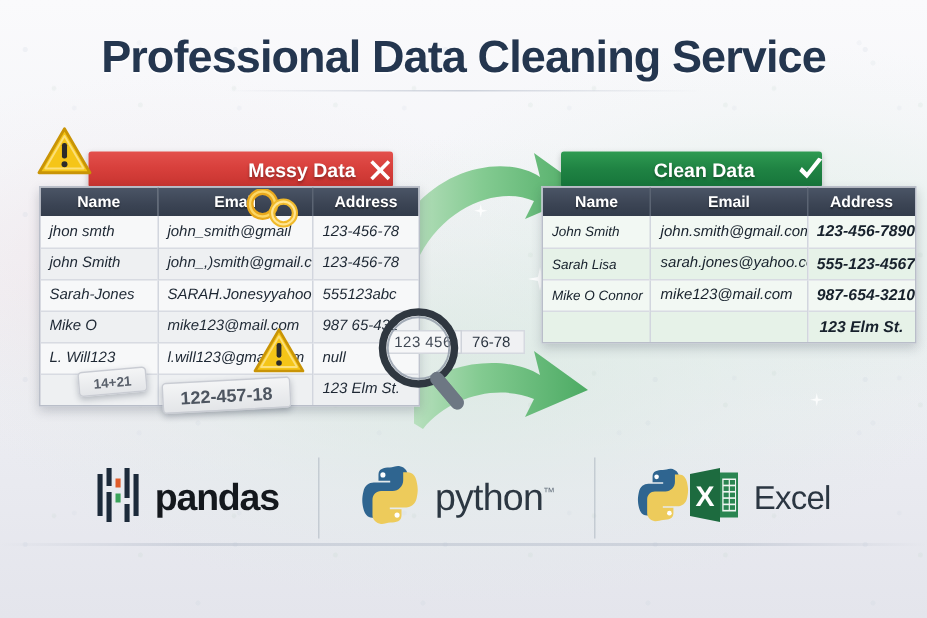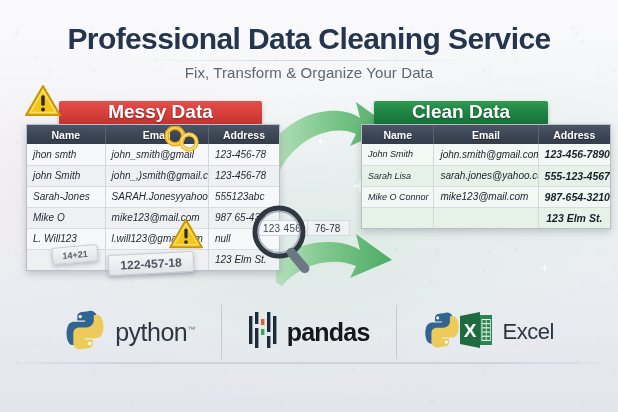--- a/index.html
+++ b/index.html
@@ -46,24 +46,23 @@
     font-size: 15px; color: #5c6673; letter-spacing: .1px;
   }
   .hrule {
     position:absolute; left:150px; top:60px; width:318px; height:1px;
     background: linear-gradient(90deg, rgba(190,196,208,0) 0%, rgba(190,196,208,.75) 50%, rgba(190,196,208,0) 100%);
   }
 
   
   .banner {
     position: absolute; height: 24px; border-radius: 2px;
-    display: flex; align-items: center; justify-content: space-between; gap: 8px;
-    color: #fff; font-size: 19px; font-weight: bold;
+    display: flex; align-items: center; justify-content: flex-end; gap: 8px;
+    color: #fff; font-size: 13px; font-weight: bold;
     box-shadow: 0 2px 4px rgba(0,0,0,.22);
-    flex-direction: column;
   }
   .banner .btxt{ text-shadow: 0 1px 2px rgba(0,0,0,.35); }
   #banner-messy {
     left: 59px; top: 101px; width: 203px;
     background: linear-gradient(180deg,#e3504c 0%, #d8403c 45%, #c6332f 100%);
   }
   #banner-clean {
     left: 374px; top: 101px; width: 174px;
     background: linear-gradient(180deg,#2f9b52 0%, #1f8343 48%, #16743a 100%);
     gap: 28px;
@@ -177,21 +176,20 @@
   }
   .sparkle { position:absolute; pointer-events:none; }
 </style>
 </head>
 <body>
 
 <div id="stage">
 
   <div class="hrule"></div>
   <div class="title">Professional Data Cleaning Service</div>
-  <div class="subtitle">Fix, Transform &amp; Organize Your Data</div>
 
   <div id="arrows">
     <svg width="118" height="190" viewBox="0 0 118 190">
       <defs>
         <linearGradient id="gA" x1="0" y1="0" x2="1" y2="0">
           <stop offset="0%" stop-color="#bfe2c3"></stop>
           <stop offset="45%" stop-color="#7fc98d"></stop>
           <stop offset="100%" stop-color="#46a85e"></stop>
         </linearGradient>
         <linearGradient id="gB" x1="1" y1="0" x2="0" y2="0">
@@ -363,44 +361,44 @@
           </tr>
         </tbody>
     </table>
   </div>
 
   <div class="shelf"></div>
   <div id="footer">
 
     <div class="logo-cell">
       <span>
-        <svg width="42" height="42" viewBox="0 0 64 64">
-          <path d="M31.8 4c-6.3 0-11.5 1.3-11.5 7.4v6.2h11.9v1.8H15.6c-5 0-9.3 3.2-10.6 9-1.5 6.6-1.6 10.7 0 17.6 1.2 5.2 4 9 9 9h4.6v-8.3c0-5.7 4.9-10.7 10.7-10.7h11.8c4.8 0 8.7-4 8.7-8.8V11.4C49.8 6.8 45.9 3.3 41.2 2.6 38.1 2.2 34.9 4 31.8 4z" fill="#2f6590"></path>
-          <circle cx="24.8" cy="11.6" r="2.6" fill="#ffffff"></circle>
-          <path d="M32.2 60c6.3 0 11.5-1.3 11.5-7.4v-6.2H31.8v-1.8h16.6c5 0 9.3-3.2 10.6-9 1.5-6.6 1.6-10.7 0-17.6-1.2-5.2-4-9-9-9h-4.6v8.3c0 5.7-4.9 10.7-10.7 10.7H22.9c-4.8 0-8.7 4-8.7 8.8v15.8c0 4.6 3.9 8.1 8.6 8.8 3.1.4 6.3-1.4 9.4-1.4z" fill="#edcb5b"></path>
-          <circle cx="39.2" cy="52.4" r="2.6" fill="#ffffff"></circle>
-        </svg>
-      </span>
-      <span class="logo-word" id="python-word"><span>python</span><span class="sup">™</span></span>
-    </div>
-
-    <div class="logo-cell">
-      <span>
         <svg width="30" height="40" viewBox="0 0 30 40">
           <rect x="1" y="6" width="3.4" height="28" fill="#1c2a3a"></rect>
           <rect x="7" y="2" width="3.4" height="12" fill="#1c2a3a"></rect>
           <rect x="7" y="18" width="3.4" height="20" fill="#1c2a3a"></rect>
           <rect x="13" y="9" width="3.4" height="6" fill="#e05c2a"></rect>
           <rect x="13" y="19" width="3.4" height="6" fill="#3aa35a"></rect>
           <rect x="19" y="2" width="3.4" height="20" fill="#1c2a3a"></rect>
           <rect x="19" y="26" width="3.4" height="12" fill="#1c2a3a"></rect>
           <rect x="25" y="6" width="3.4" height="28" fill="#1c2a3a"></rect>
         </svg>
       </span>
       <span class="logo-word" id="pandas-word">pandas</span>
+    </div>
+
+    <div class="logo-cell">
+      <span>
+        <svg width="42" height="42" viewBox="0 0 64 64">
+          <path d="M31.8 4c-6.3 0-11.5 1.3-11.5 7.4v6.2h11.9v1.8H15.6c-5 0-9.3 3.2-10.6 9-1.5 6.6-1.6 10.7 0 17.6 1.2 5.2 4 9 9 9h4.6v-8.3c0-5.7 4.9-10.7 10.7-10.7h11.8c4.8 0 8.7-4 8.7-8.8V11.4C49.8 6.8 45.9 3.3 41.2 2.6 38.1 2.2 34.9 4 31.8 4z" fill="#2f6590"></path>
+          <circle cx="24.8" cy="11.6" r="2.6" fill="#ffffff"></circle>
+          <path d="M32.2 60c6.3 0 11.5-1.3 11.5-7.4v-6.2H31.8v-1.8h16.6c5 0 9.3-3.2 10.6-9 1.5-6.6 1.6-10.7 0-17.6-1.2-5.2-4-9-9-9h-4.6v8.3c0 5.7-4.9 10.7-10.7 10.7H22.9c-4.8 0-8.7 4-8.7 8.8v15.8c0 4.6 3.9 8.1 8.6 8.8 3.1.4 6.3-1.4 9.4-1.4z" fill="#edcb5b"></path>
+          <circle cx="39.2" cy="52.4" r="2.6" fill="#ffffff"></circle>
+        </svg>
+      </span>
+      <span class="logo-word" id="python-word"><span>python</span><span class="sup">™</span></span>
     </div>
 
     <div class="logo-cell">
       <span>
         <svg width="38" height="38" viewBox="0 0 64 64">
           <path d="M31.8 4c-6.3 0-11.5 1.3-11.5 7.4v6.2h11.9v1.8H15.6c-5 0-9.3 3.2-10.6 9-1.5 6.6-1.6 10.7 0 17.6 1.2 5.2 4 9 9 9h4.6v-8.3c0-5.7 4.9-10.7 10.7-10.7h11.8c4.8 0 8.7-4 8.7-8.8V11.4C49.8 6.8 45.9 3.3 41.2 2.6 38.1 2.2 34.9 4 31.8 4z" fill="#2f6590"></path>
           <circle cx="24.8" cy="11.6" r="2.6" fill="#ffffff"></circle>
           <path d="M32.2 60c6.3 0 11.5-1.3 11.5-7.4v-6.2H31.8v-1.8h16.6c5 0 9.3-3.2 10.6-9 1.5-6.6 1.6-10.7 0-17.6-1.2-5.2-4-9-9-9h-4.6v8.3c0 5.7-4.9 10.7-10.7 10.7H22.9c-4.8 0-8.7 4-8.7 8.8v15.8c0 4.6 3.9 8.1 8.6 8.8 3.1.4 6.3-1.4 9.4-1.4z" fill="#edcb5b"></path>
           <circle cx="39.2" cy="52.4" r="2.6" fill="#ffffff"></circle>
         </svg>

